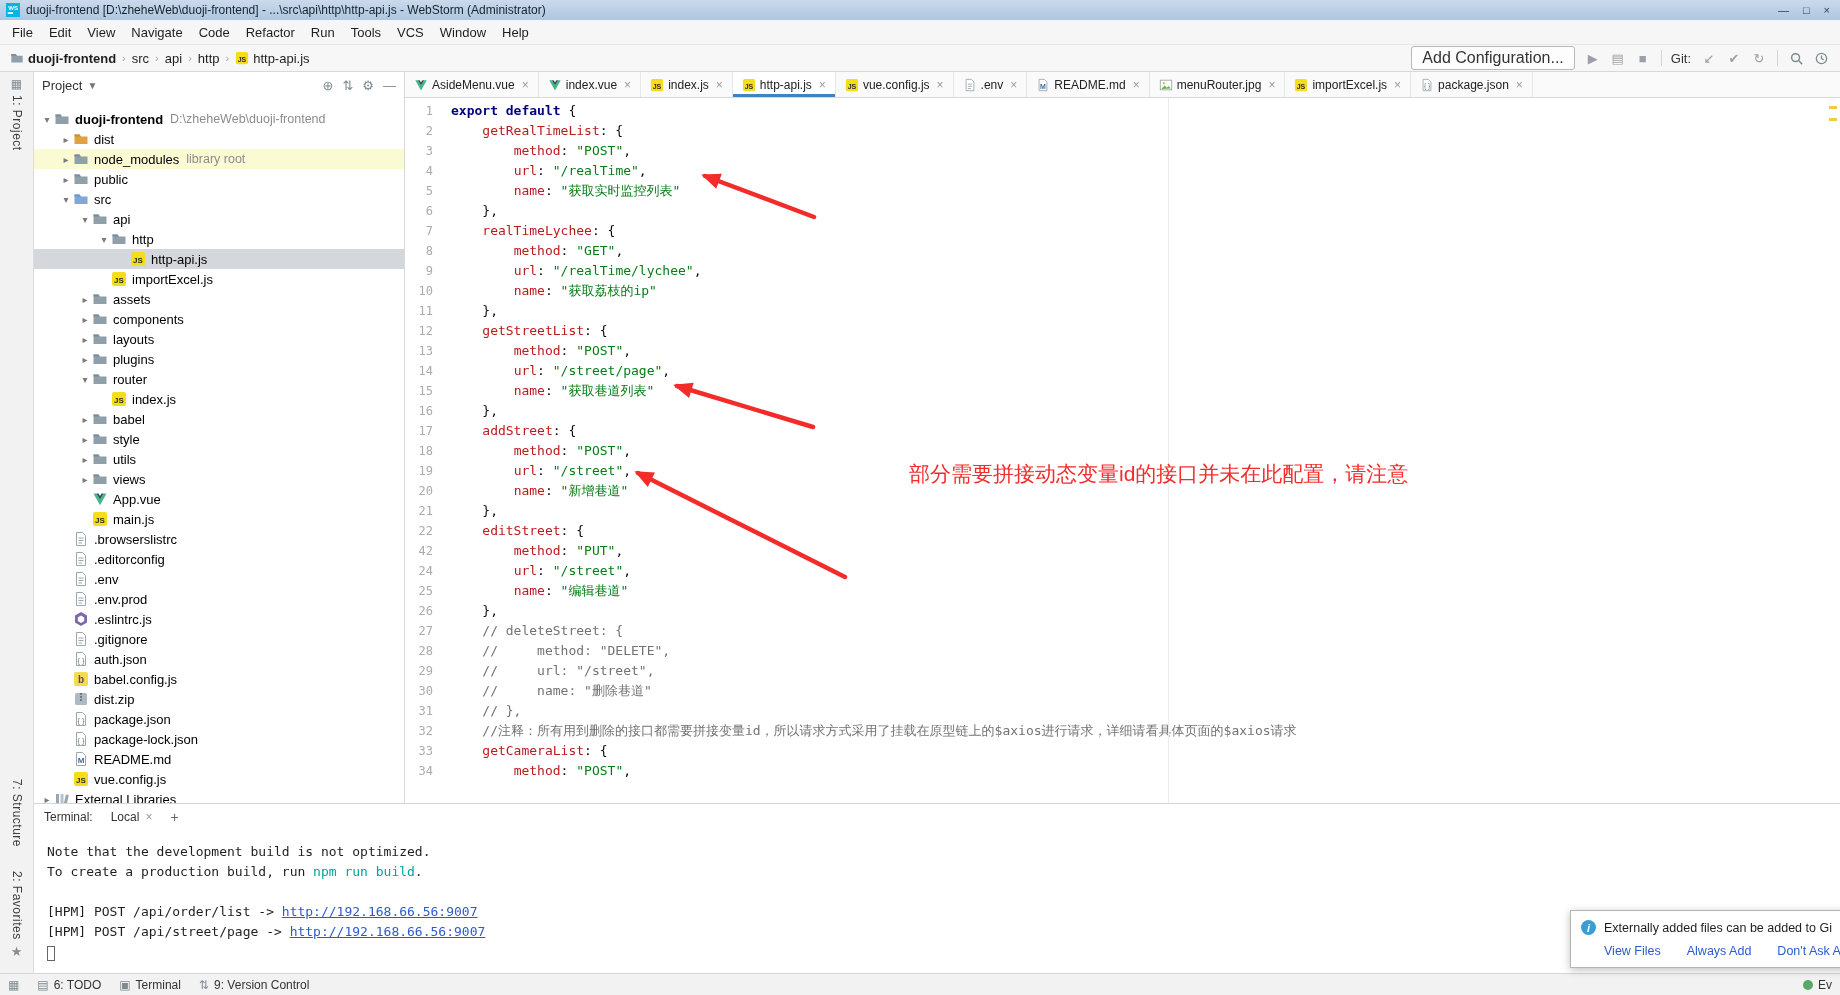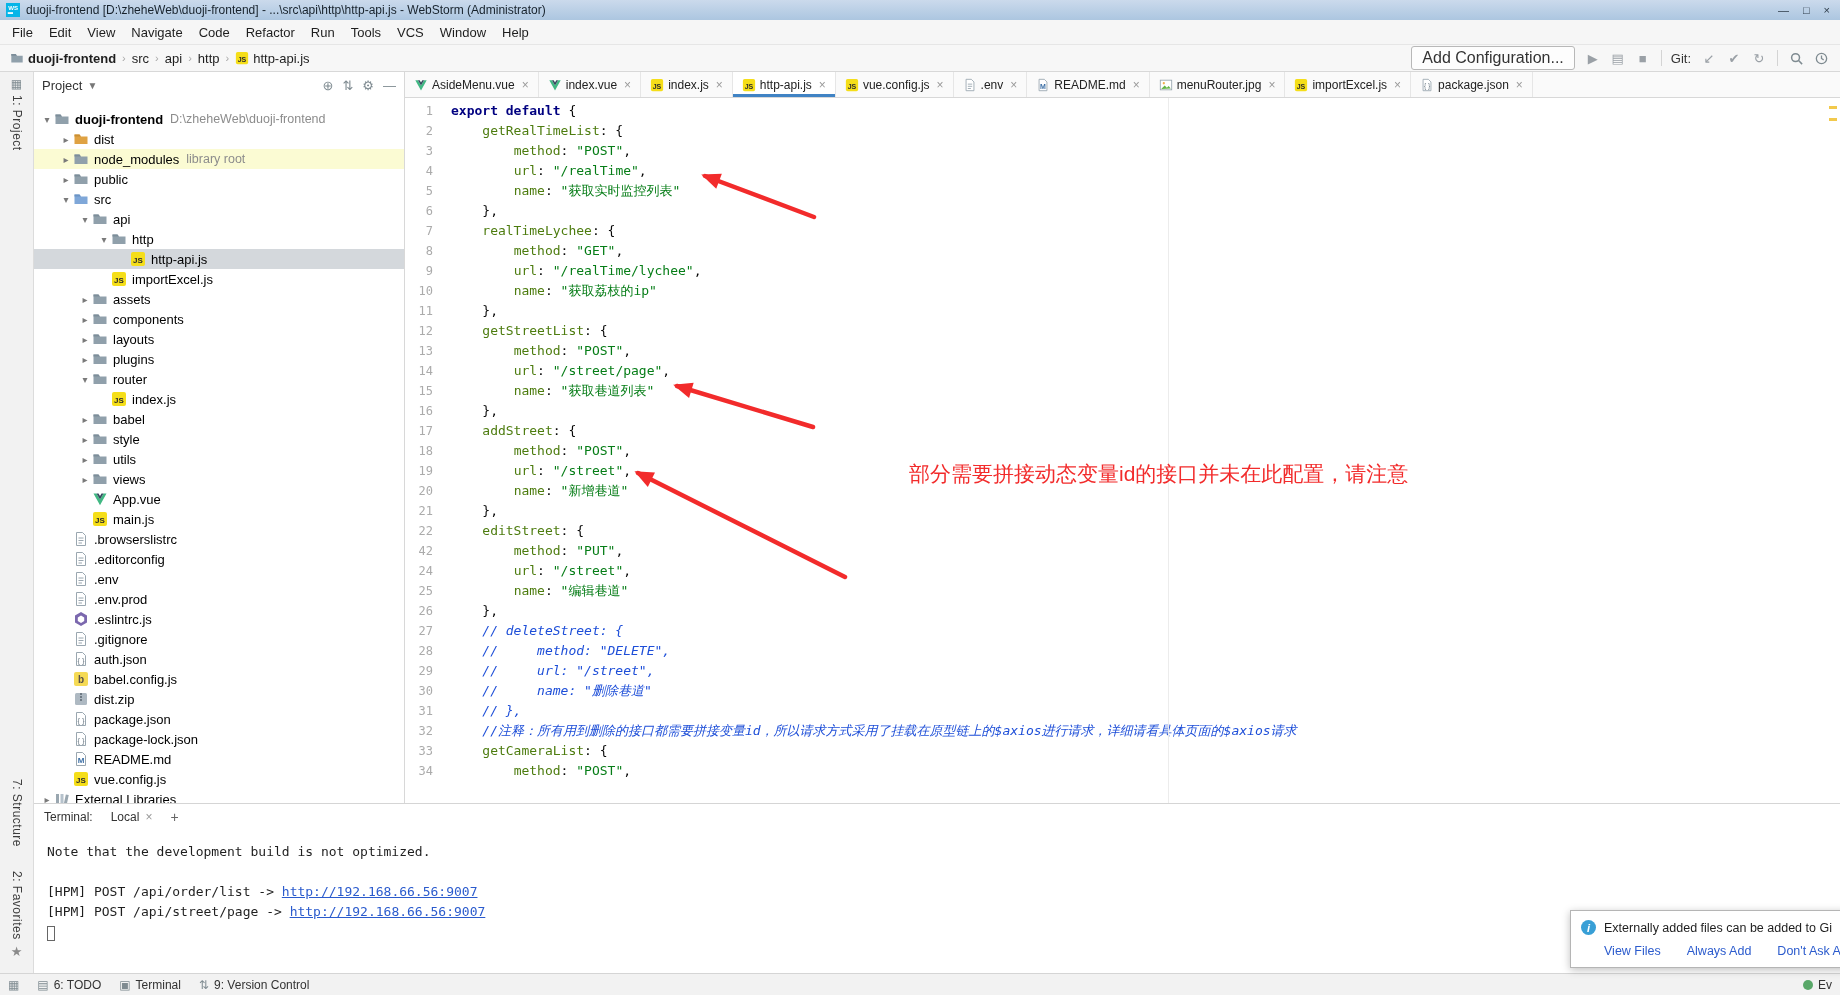--- a/index.html
+++ b/index.html
@@ -64,23 +64,23 @@
   .tab.active{ background:#FFF; box-shadow:inset 0 -3px 0 #4083C4; }
   .tab-ic{ width:14px; height:14px; flex:none; }
   .tab-ic svg{ width:14px; height:14px; display:block; }
   .tab-close{ color:#9A9A9A; font-size:12px; margin-left:3px; }
   .editor-body{ flex:1; position:relative; background:#FFF; overflow:hidden;
     font-family:"DejaVu Sans Mono","Liberation Mono",monospace; font-size:13px; }
   .code-scroll{ padding-top:3px; }
   .code-line{ display:flex; height:20px; line-height:20px; white-space:pre; }
   .ln{ width:46px; flex:none; text-align:right; padding-right:18px; color:#ABABAB; font-size:12px; }
   .tok-kw{ color:#000080; font-weight:bold; }
-  .tok-prop{ color:#4d7c0f; }
+  .tok-prop{ color:#b91c1c; }
   .tok-str{ color:#067D17; }
-  .tok-com{ color:#1d4ed8; font-style:italic; }
+  .tok-com{ color:#737373; }
   .tok-pl{ color:#080808; }
   .margin-guide{ position:absolute; left:763px; top:0; bottom:0; width:1px; background:#ECECEC; }
   .stripe-mark{ position:absolute; right:3px; width:8px; height:3px; background:#F2C94C; }
   .anno-layer{ position:absolute; inset:0; pointer-events:none; }
   .anno-text{ position:absolute; left:504px; top:362px; color:#F22B2B; font-size:21px;
     font-family:"Liberation Sans",sans-serif; white-space:nowrap; }
   
   .terminal-panel{ height:170px; flex:none; border-top:1px solid #D5D5D5; background:#FFF; display:flex; flex-direction:column; }
   .term-header{ height:26px; flex:none; display:flex; align-items:center; padding:0 10px; gap:10px; font-size:12px; color:#333; }
   .term-tab{ display:flex; align-items:center; gap:6px; padding:2px 8px; }
@@ -759,20 +759,21 @@
       <div class="term-header">
         <span>Terminal:</span>
         <span class="term-tab">
           <span>Local</span>
           <span class="term-close">×</span>
         </span>
         <span class="term-plus">+</span>
       </div>
       <div class="term-content">
           <div class="term-line"><span class="term-text">Note that the development build is not optimized.</span></div>
+          <div class="term-line"><span class="term-text">To create a production build, run </span><span class="term-cyan">npm run build</span><span class="term-text">.</span></div>
           <div class="term-line"></div>
           <div class="term-line"><span class="term-text">[HPM] POST /api/order/list -&gt; </span><span class="term-link">http://192.168.66.56:9007</span></div>
           <div class="term-line"><span class="term-text">[HPM] POST /api/street/page -&gt; </span><span class="term-link">http://192.168.66.56:9007</span></div>
           <div class="term-cursor"></div>
         </div>
     </div>
   </div>
 </div>
 
 <div class="statusbar">

